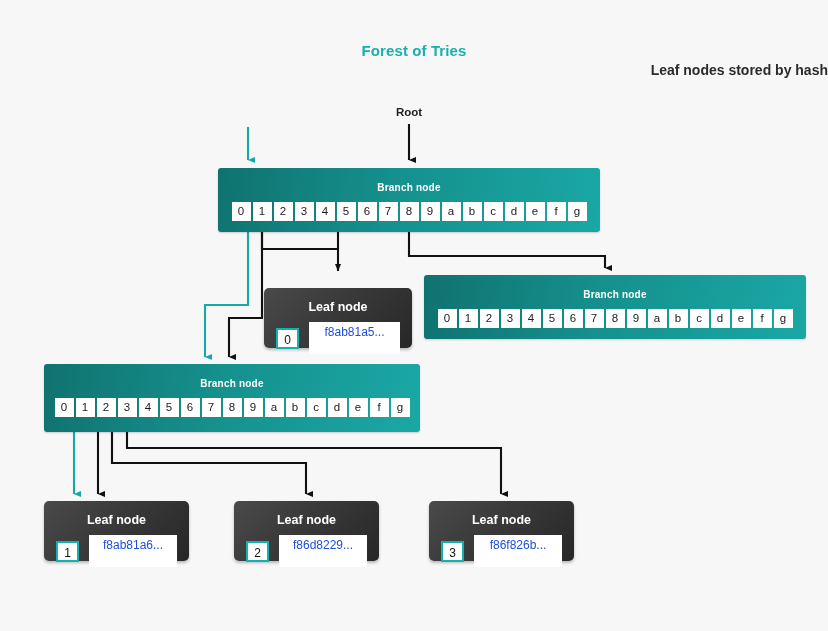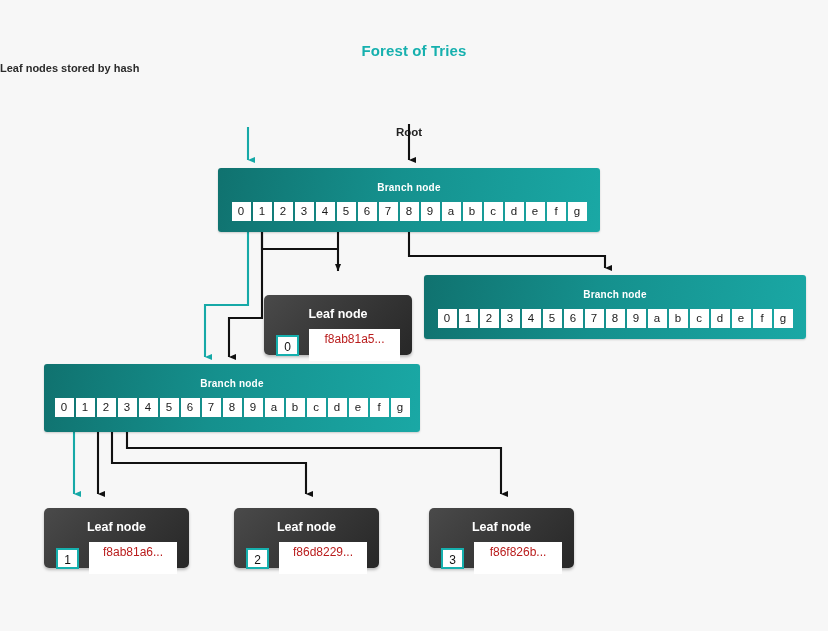--- a/index.html
+++ b/index.html
@@ -18,35 +18,35 @@
   
   .title {
     position: absolute; left: 0; right: 0; top: 42px;
     text-align: center;
     font-size: 15px; font-weight: bold;
     color: #16b0ae;
     letter-spacing: .1px;
   }
   .subtitle {
     position: absolute; left: 0; right: 0; top: 62px;
-    text-align: left;
-    font-size: 11px; font-weight: bold;
+    text-align: right;
+    font-size: 14px; font-weight: bold;
     color: #2b2b2b;
   }
 
   
   .annot {
     position: absolute;
     font-size: 11.5px; font-weight: bold;
     line-height: 15px;
     text-align: center;
     white-space: pre-line;
   }
   .annot-climb { left: 152px; top: 91px; width: 190px; color: #15b0ae; }
-  .annot-root  { left: 368px; top: 105px; width: 82px; color: #222; margin-top: 20px; }
+  .annot-root  { left: 368px; top: 105px; width: 82px; color: #222; }
 
   
   svg.wires {
     position: absolute; left: 0; top: 0;
     width: 828px; height: 631px;
     overflow: visible;
     pointer-events: none;
   }
 
   
@@ -79,21 +79,20 @@
     text-align: center;
     font-family: "Liberation Sans", sans-serif;
   }
 
   
   .leaf {
     position: absolute;
     background: linear-gradient(135deg, #4a4a4a 0%, #3b3b3b 40%, #272727 100%);
     border-radius: 5px;
     box-shadow: 0 2px 3px rgba(0,0,0,.25);
-    margin-top: 7px;
   }
   .leaf .node-title {
     text-align: center;
     color: #ffffff;
     font-size: 12.5px;
     font-weight: bold;
     padding-top: 12px;
   }
   .leaf-row {
     display: flex;
@@ -108,21 +107,21 @@
     color: #121212;
     font-size: 12px;
     line-height: 21px;
     text-align: center;
     box-sizing: border-box;
   }
   .leaf-hash {
     flex: 1;
     height: 32px;
     background: #ffffff;
-    color: #b91c1c;
+    color: #1d4ed8;
     font-size: 12px;
     line-height: 21px;
     text-align: center;
   }
 </style>
 </head>
 <body>
 
 <div class="canvas">
 

